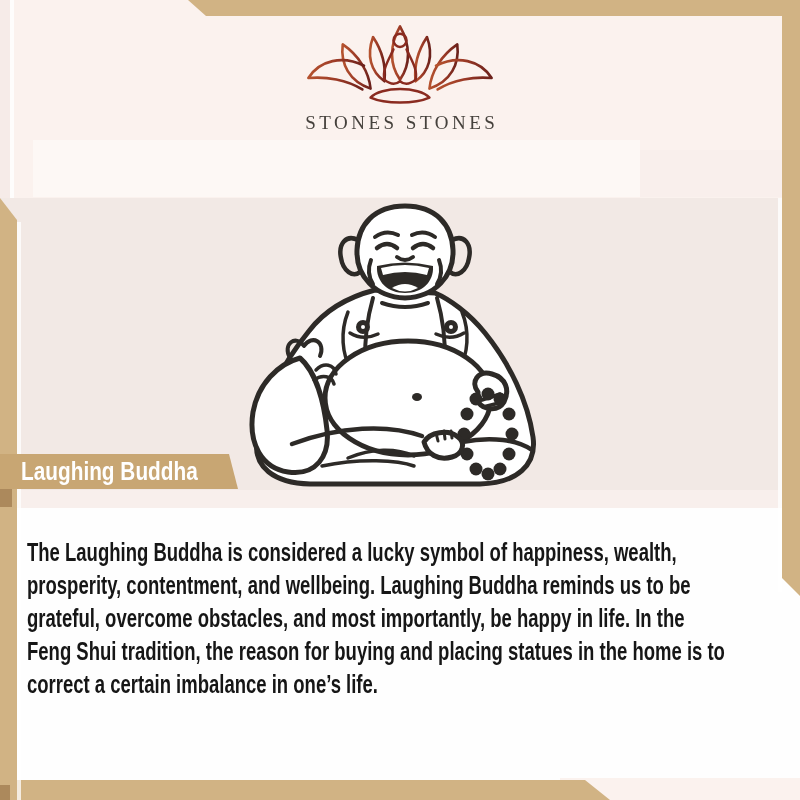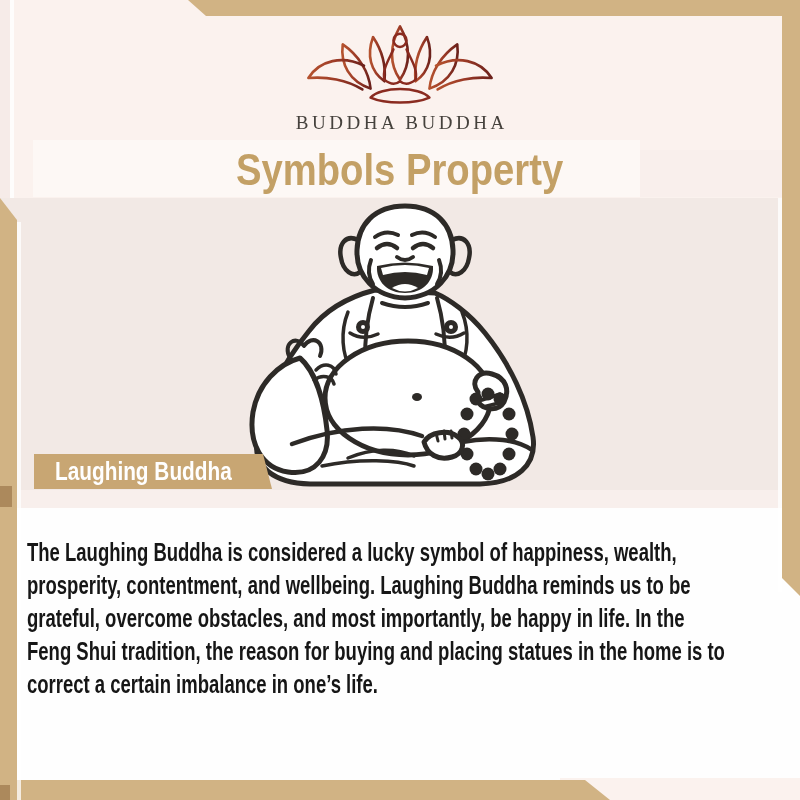--- a/index.html
+++ b/index.html
@@ -38,21 +38,21 @@
   .logo-wrap  { left:300px; top:24px; width:200px; height:90px; }
   .brand-name { left:0; top:112px; width:800px; text-align:center;
                 font-family:"Liberation Serif", serif; font-size:19px; letter-spacing:3.5px;
                 text-indent:3.5px; color:var(--brand_ink); font-weight:500; }
   .page-title { left:0; top:141px; width:800px; height:57px; line-height:57px; text-align:center; }
   .page-title span { display:inline-block; transform:scaleX(.85); transform-origin:center;
                 font-size:45px; font-weight:700; color:var(--gold); white-space:nowrap; }
 
   
   .buddha-wrap { left:230px; top:200px; width:330px; height:290px; }
-  .figure-label { left:34px; top:454px; width:238px; height:48px; background:var(--label_bg);
+  .figure-label { left:0; top:454px; width:238px; height:48px; background:var(--label_bg);
                 clip-path:polygon(0 0, 229px 0, 238px 35px, 0 35px); }
   .figure-label span { display:inline-block; margin-left:21px; line-height:35px;
                 transform:scaleX(.8); transform-origin:left center;
                 font-size:26px; font-weight:700; color:var(--label_text); white-space:nowrap; }
 
   
   .highlights { left:0; top:512px; width:800px; height:38px; line-height:38px; text-align:center; }
   .highlights span { display:inline-block; margin-left:20px; transform:scaleX(.85); transform-origin:center;
                 font-family:"DejaVu Sans","Liberation Sans",sans-serif;
                 font-size:30px; font-weight:700; color:var(--gold); white-space:nowrap; }
@@ -107,25 +107,22 @@
       </g>
       <g fill="none" stroke="#8a2b20" stroke-width="3" stroke-linecap="round" stroke-linejoin="round">
         <circle cx="120" cy="20" r="8"></circle>
         <path d="M112,31 C106,44 98,56 101,68"></path>
         <path d="M128,31 C134,44 142,56 139,68"></path>
         <path d="M101,68 C108,74 114,75 120,70 M139,68 C132,74 126,75 120,70"></path>
         <path d="M84,90 C96,76 144,76 156,90 C138,98 102,98 84,90 Z"></path>
       </g>
     </svg>
   </div>
-  <div class="abs brand-name">BUDDHA BUDDHA</div>
+  <div class="abs brand-name">STONES STONES</div>
 
-  <div class="abs page-title">
-    <span>Symbols Property</span>
-  </div>
 
   <div class="abs buddha-wrap">
     <svg viewBox="0 0 330 290">
       <g class="ink" fill="#ffffff" stroke-width="5" stroke-linecap="round" stroke-linejoin="round">
 
         <path d="M145,90 C118,97 95,110 79,131 C52,164 32,204 27,240 C23,267 44,283 80,284 L250,284 C287,283 307,265 303,237 C298,202 280,164 255,133 C239,113 219,99 205,93 Z"></path>
 
         <path fill="none" stroke-width="4" d="M143,98 C131,140 133,184 147,222"></path>
         <path fill="none" stroke-width="4" d="M207,98 C219,140 217,184 203,222"></path>
         <path fill="none" stroke-width="3.5" d="M118,112 C110,132 112,154 121,170"></path>

